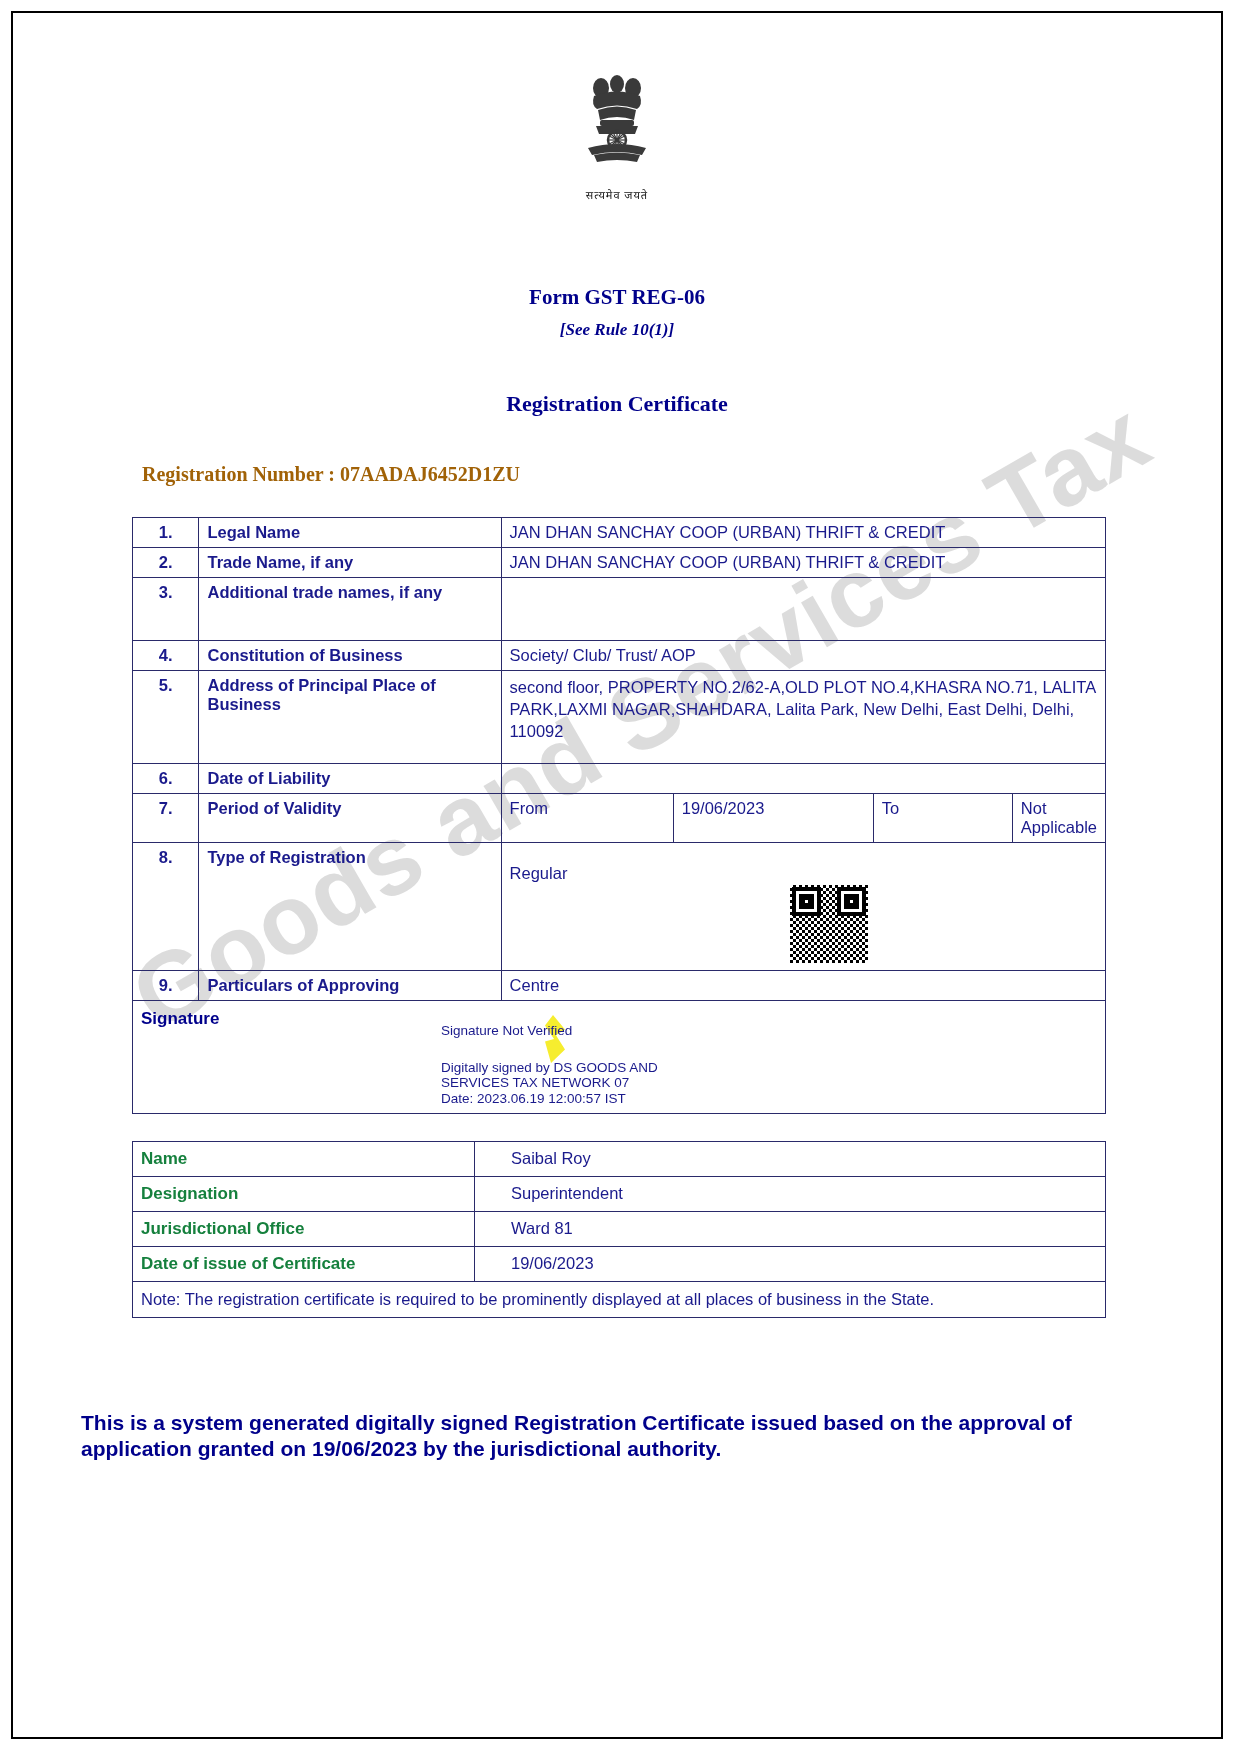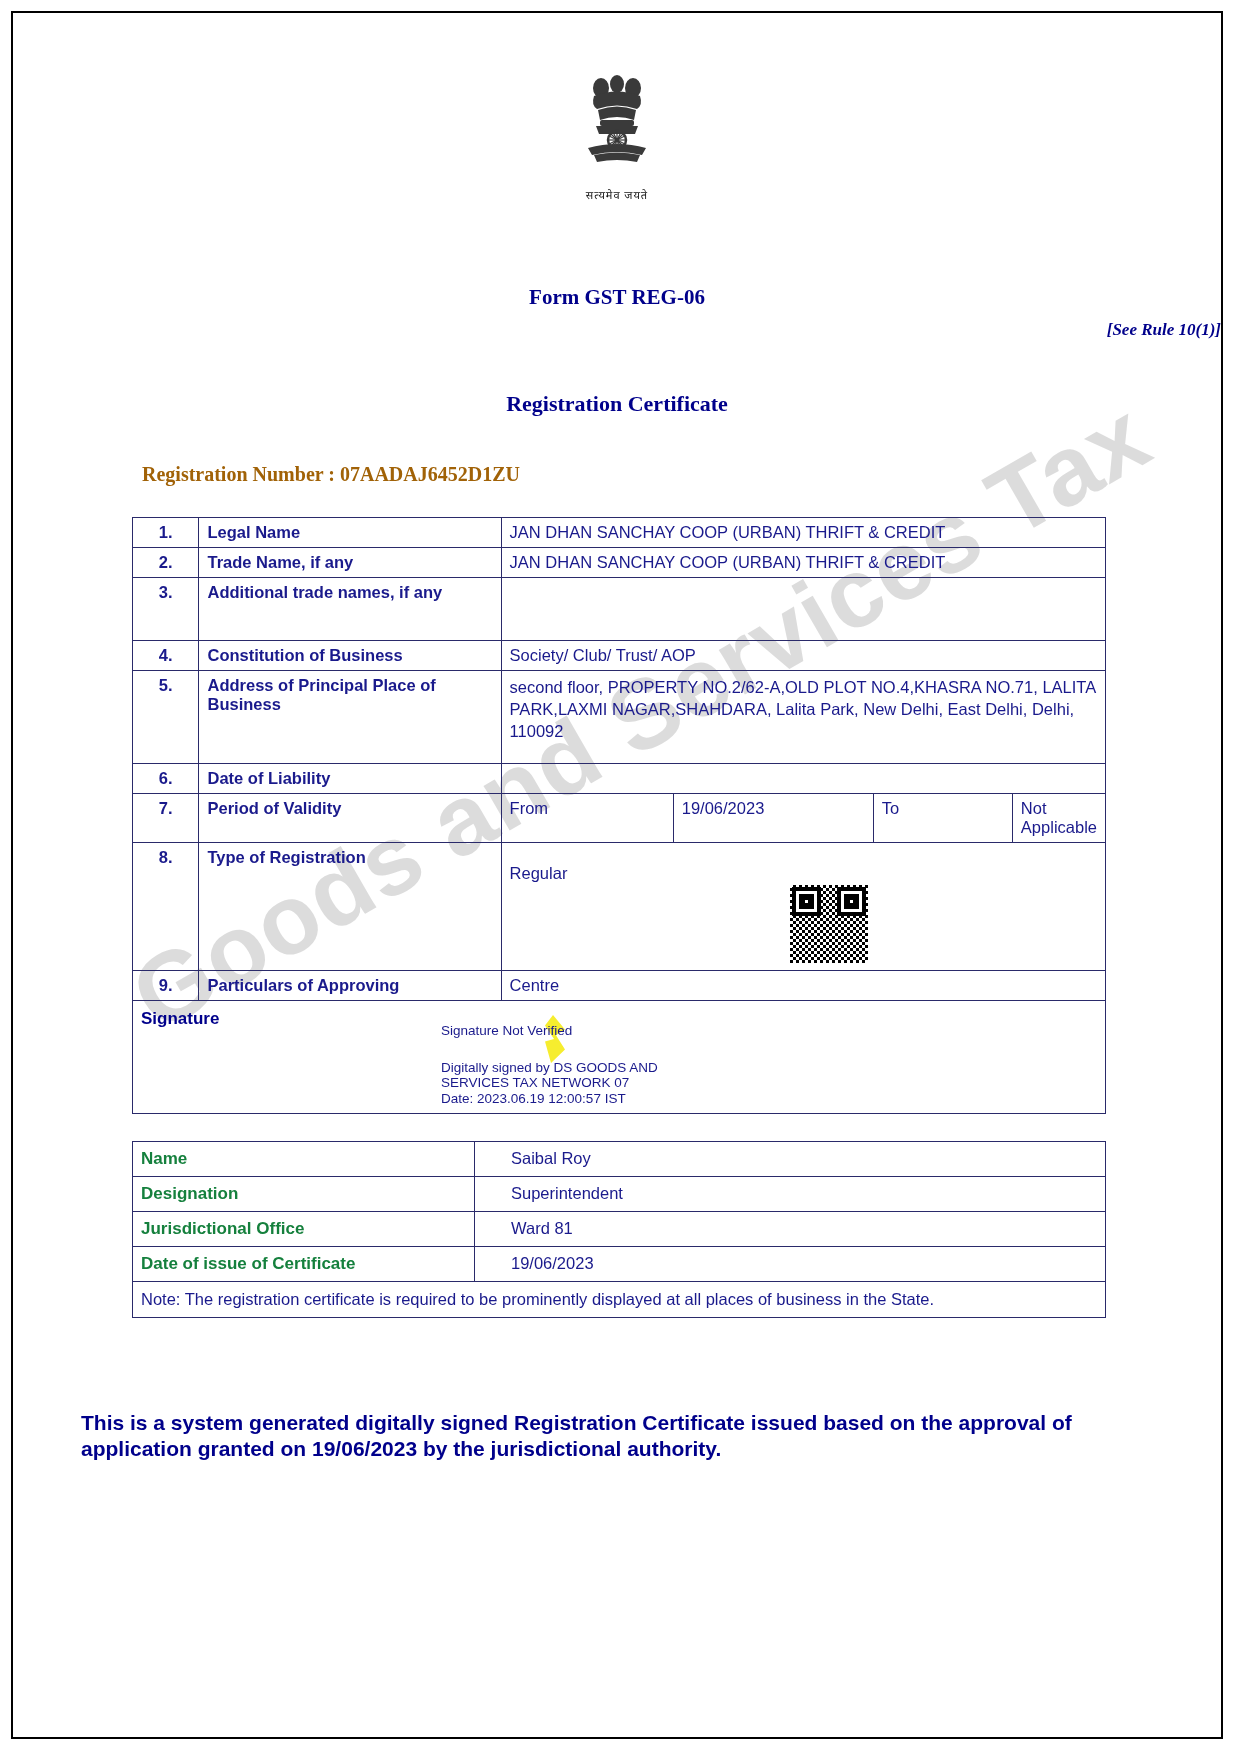--- a/index.html
+++ b/index.html
@@ -81,21 +81,21 @@
     position: absolute;
     left: 0;
     width: 100%;
     text-align: center;
     font-family: "Liberation Serif", serif;
     color: #00008B;
     z-index: 6;
   }
   .hdr.gov   { top: 233px; font-size: 24px; font-weight: bold; }
   .hdr.form  { top: 272px; font-size: 21px; font-weight: bold; }
-  .hdr.rule  { top: 307px; font-size: 17px; font-style: italic; font-weight: bold; text-align: right; }
+  .hdr.rule  { top: 307px; font-size: 17px; font-style: italic; font-weight: bold; }
   .hdr.rc    { top: 378px; font-size: 22px; font-weight: bold; }
 
   .regno {
     position: absolute;
     left: 113px;
     top: 450px;
     font-family: "Liberation Serif", serif;
     font-size: 20px;
     font-weight: bold;
     color: #a16207;

